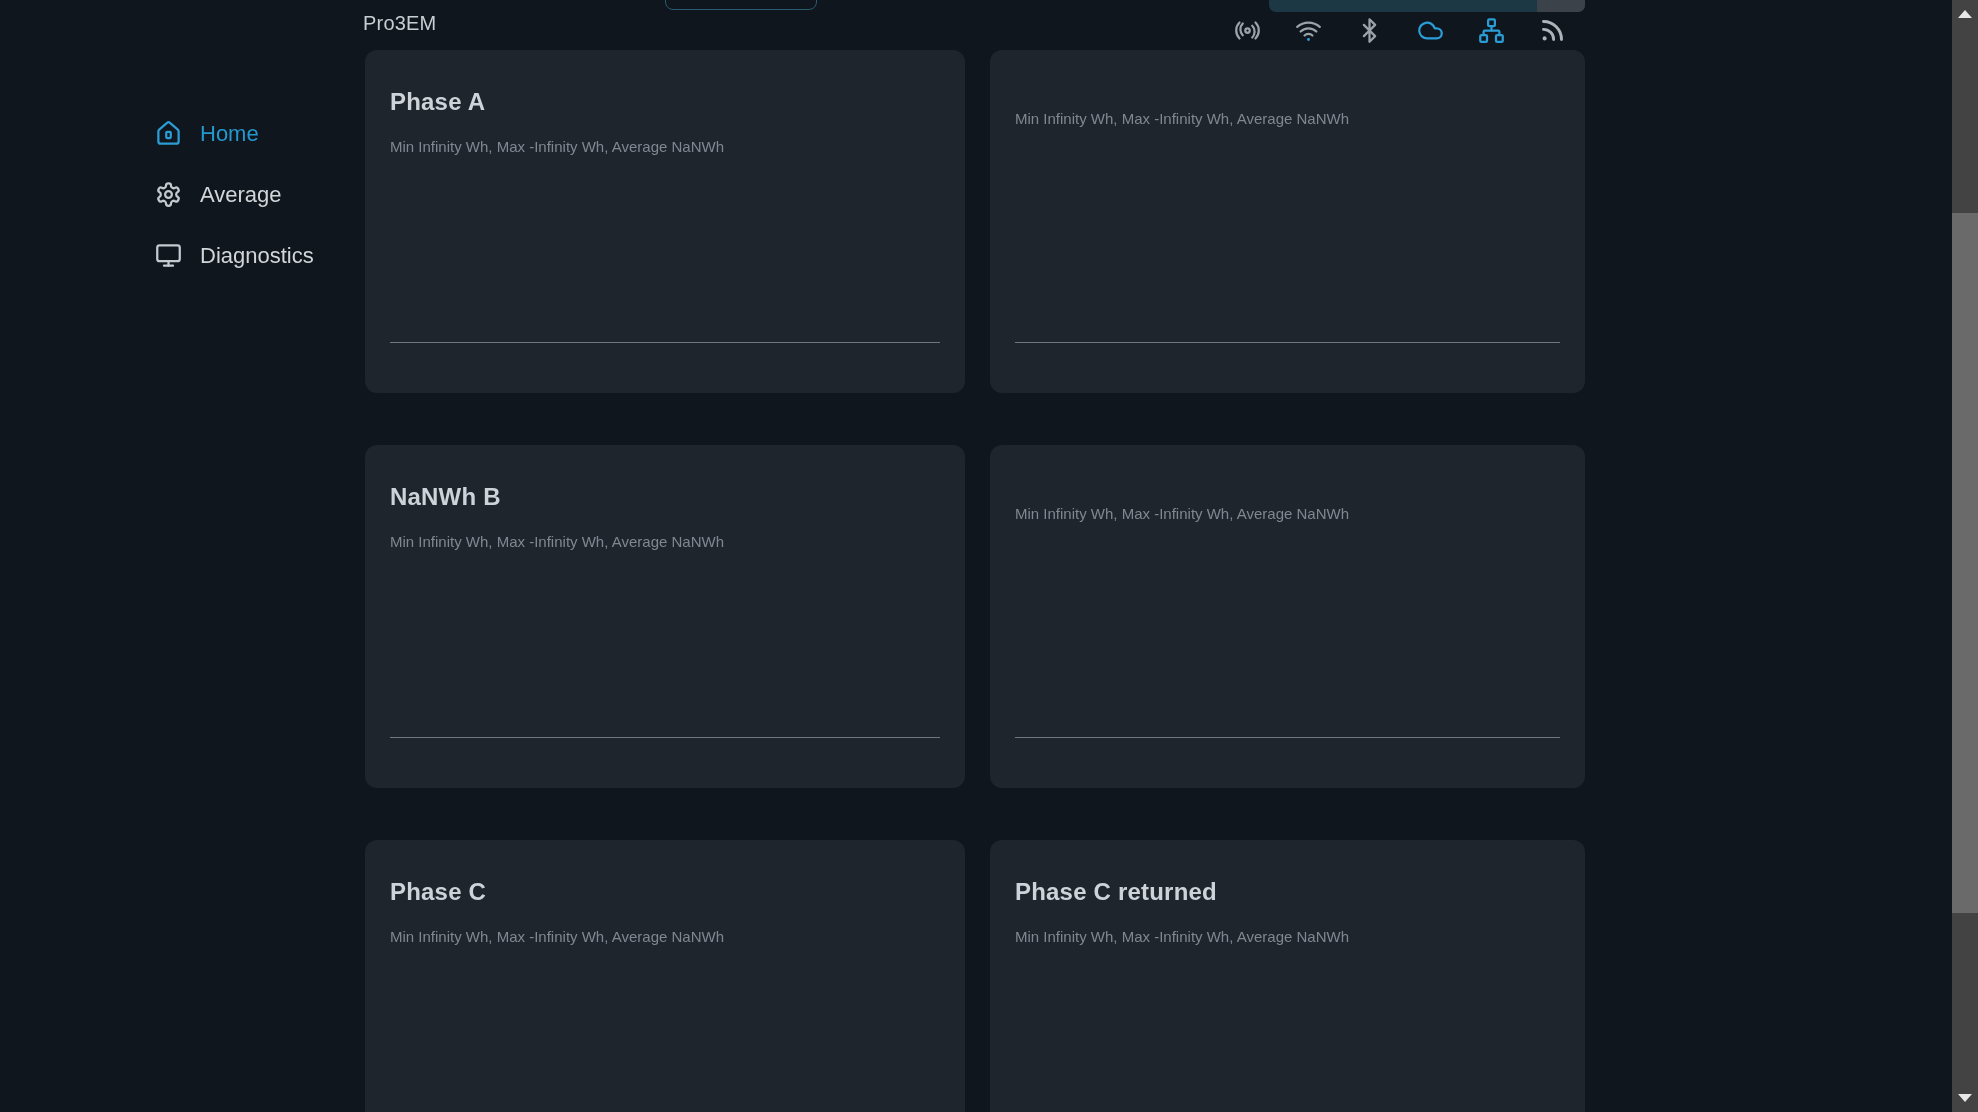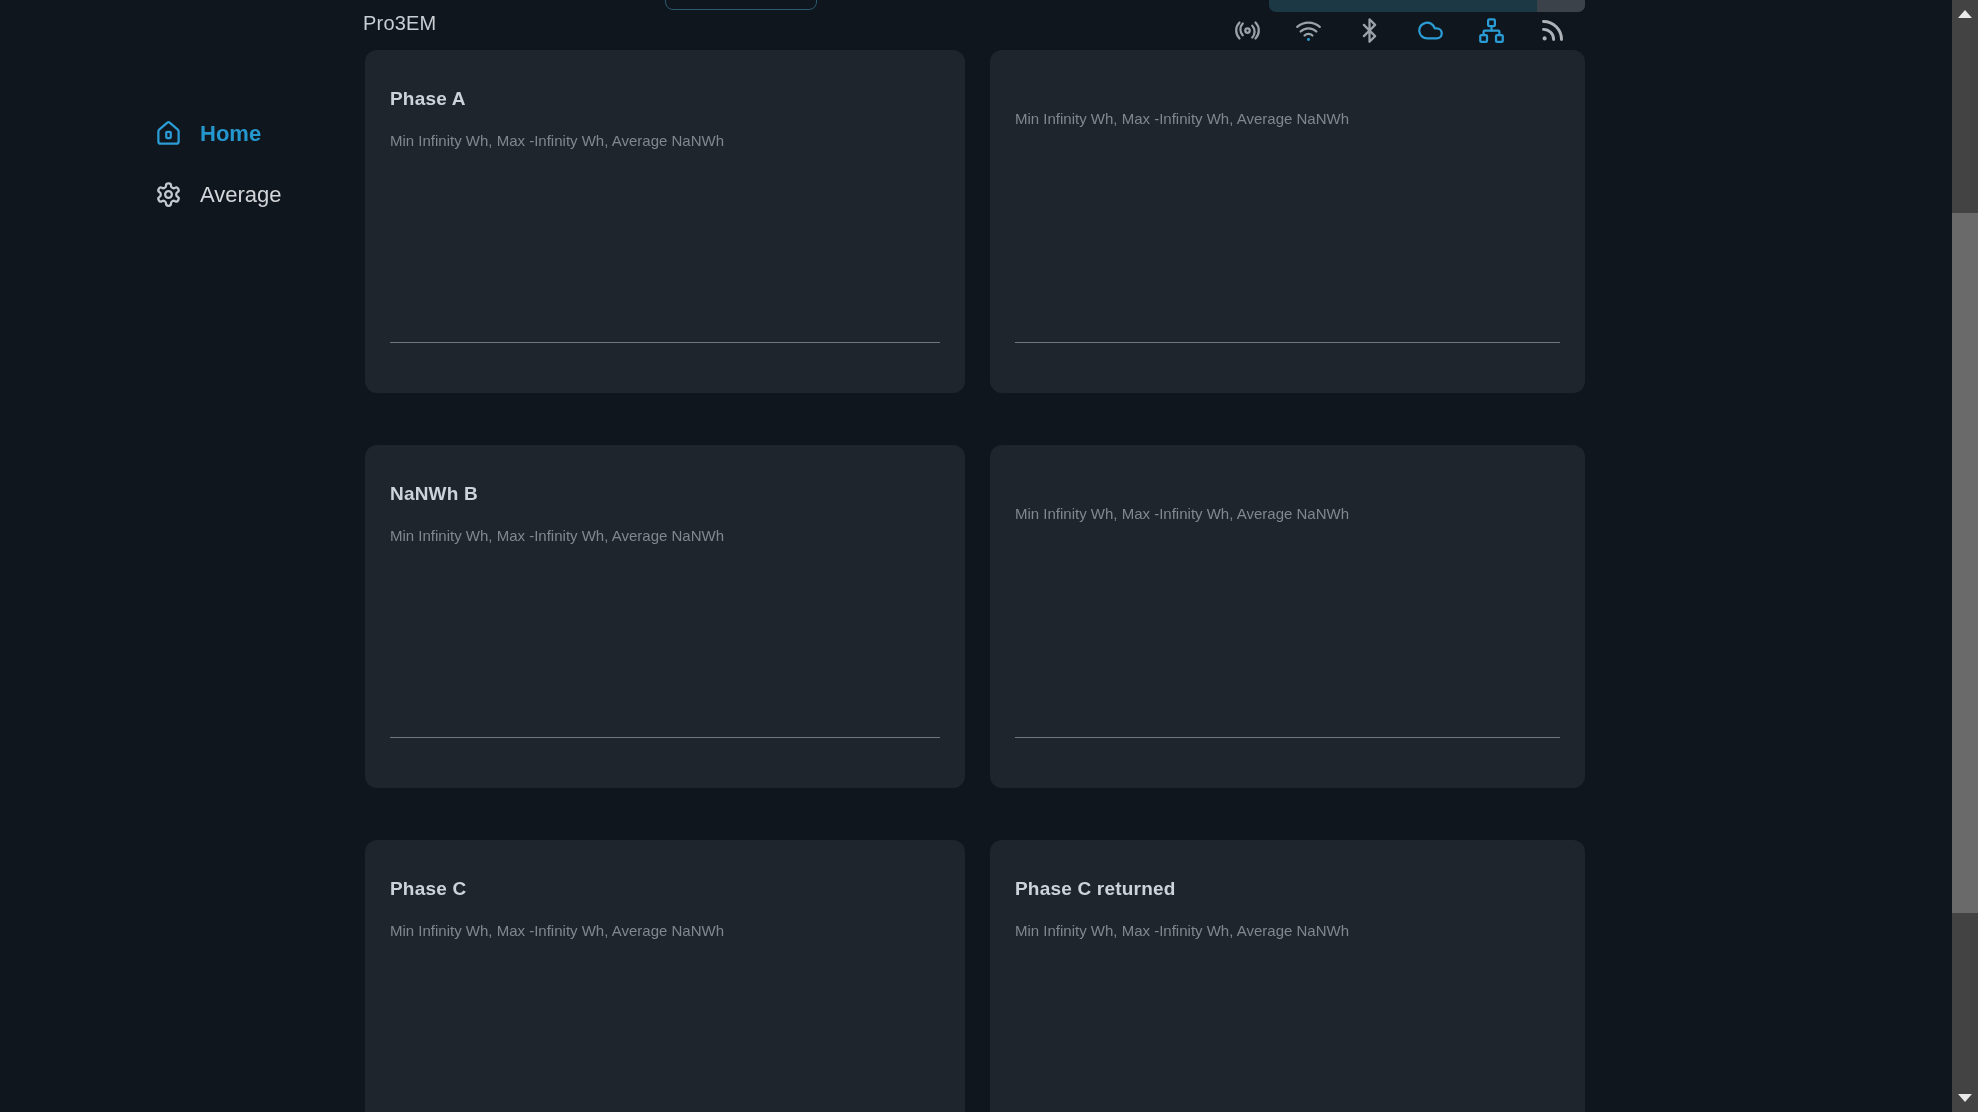--- a/index.html
+++ b/index.html
@@ -36,33 +36,33 @@
   .status-icons{position:absolute;left:1234px;top:17px;display:flex;gap:34px;align-items:center;}
   .status-icons .sicon{width:27px;height:27px;color:var(--icon-gray);display:block;}
   .status-icons .active{color:var(--accent);}
   .status-icons .rss{color:#aeb3b9;}
   
   .sidebar{position:absolute;left:155px;top:103px;display:flex;flex-direction:column;}
   .side-item{display:flex;align-items:center;gap:18px;height:61px;cursor:pointer;color:var(--sidebar-icon);}
   .side-item .label{font-size:22px;color:var(--sidebar-text);}
   .side-item svg{width:27px;height:27px;display:block;}
   .side-item.active{color:var(--accent);}
-  .side-item.active .label{color:#2597cf;font-weight:bold;}
+  .side-item.active .label{color:#2597cf;}
   
   .cards{
     position:absolute;left:365px;top:50px;width:1220px;
     display:grid;grid-template-columns:600px 595px;column-gap:25px;row-gap:52px;
     grid-auto-rows:343px;
   }
   .card{
     background:var(--card-bg);border-radius:12px;position:relative;
     padding:38px 25px 0 25px;box-sizing:border-box;
   }
   .card h2{
-    margin:0;font-size:19px;font-weight:700;color:var(--heading);letter-spacing:.2px;
+    margin:0;font-size:24px;font-weight:700;color:var(--heading);letter-spacing:.2px;
   }
   .card .stats{
     margin-top:22px;font-size:15px;color:var(--muted);
   }
   .card .chart-area{position:absolute;left:25px;right:25px;top:180px;height:112px;}
   .card .axis-line{position:absolute;left:25px;right:25px;top:292px;height:1px;background:var(--axis-line);}
   
   .scrollbar{position:absolute;right:0;top:0;width:26px;height:1112px;background:var(--scroll-track);}
   .scroll-btn{position:absolute;left:0;width:26px;height:28px;display:flex;align-items:center;justify-content:center;}
   .scroll-btn.up{top:0;}
@@ -123,20 +123,28 @@
     </svg>
     <span class="label">Home</span>
   </div>
   <div class="side-item">
     <svg viewBox="0 0 24 24" fill="none" stroke="currentColor" stroke-width="2" stroke-linecap="round" stroke-linejoin="round">
       <path d="M12.22 2h-.44a2 2 0 0 0-2 2v.18a2 2 0 0 1-1 1.73l-.43.25a2 2 0 0 1-2 0l-.15-.08a2 2 0 0 0-2.73.73l-.22.38a2 2 0 0 0 .73 2.73l.15.1a2 2 0 0 1 1 1.72v.51a2 2 0 0 1-1 1.74l-.15.09a2 2 0 0 0-.73 2.73l.22.38a2 2 0 0 0 2.73.73l.15-.08a2 2 0 0 1 2 0l.43.25a2 2 0 0 1 1 1.73V20a2 2 0 0 0 2 2h.44a2 2 0 0 0 2-2v-.18a2 2 0 0 1 1-1.73l.43-.25a2 2 0 0 1 2 0l.15.08a2 2 0 0 0 2.73-.73l.22-.39a2 2 0 0 0-.73-2.73l-.15-.08a2 2 0 0 1-1-1.74v-.5a2 2 0 0 1 1-1.74l.15-.09a2 2 0 0 0 .73-2.73l-.22-.38a2 2 0 0 0-2.73-.73l-.15.08a2 2 0 0 1-2 0l-.43-.25a2 2 0 0 1-1-1.73V4a2 2 0 0 0-2-2z"></path>
       <circle cx="12" cy="12" r="3"></circle>
     </svg>
     <span class="label">Average</span>
   </div>
+  <div class="side-item">
+    <svg viewBox="0 0 24 24" fill="none" stroke="currentColor" stroke-width="2" stroke-linecap="round" stroke-linejoin="round">
+      <rect width="20" height="14" x="2" y="3" rx="2"></rect>
+        <line x1="8" x2="16" y1="21" y2="21"></line>
+        <line x1="12" x2="12" y1="17" y2="21"></line>
+    </svg>
+    <span class="label">Diagnostics</span>
+  </div>
 </nav>
 
 <main class="cards">
   <section class="card">
     <h2>Phase A</h2>
     <div class="stats">Min Infinity Wh, Max -Infinity Wh, Average NaNWh</div>
     <div class="chart-area"></div>
     <div class="axis-line"></div>
   </section>
   <section class="card">

